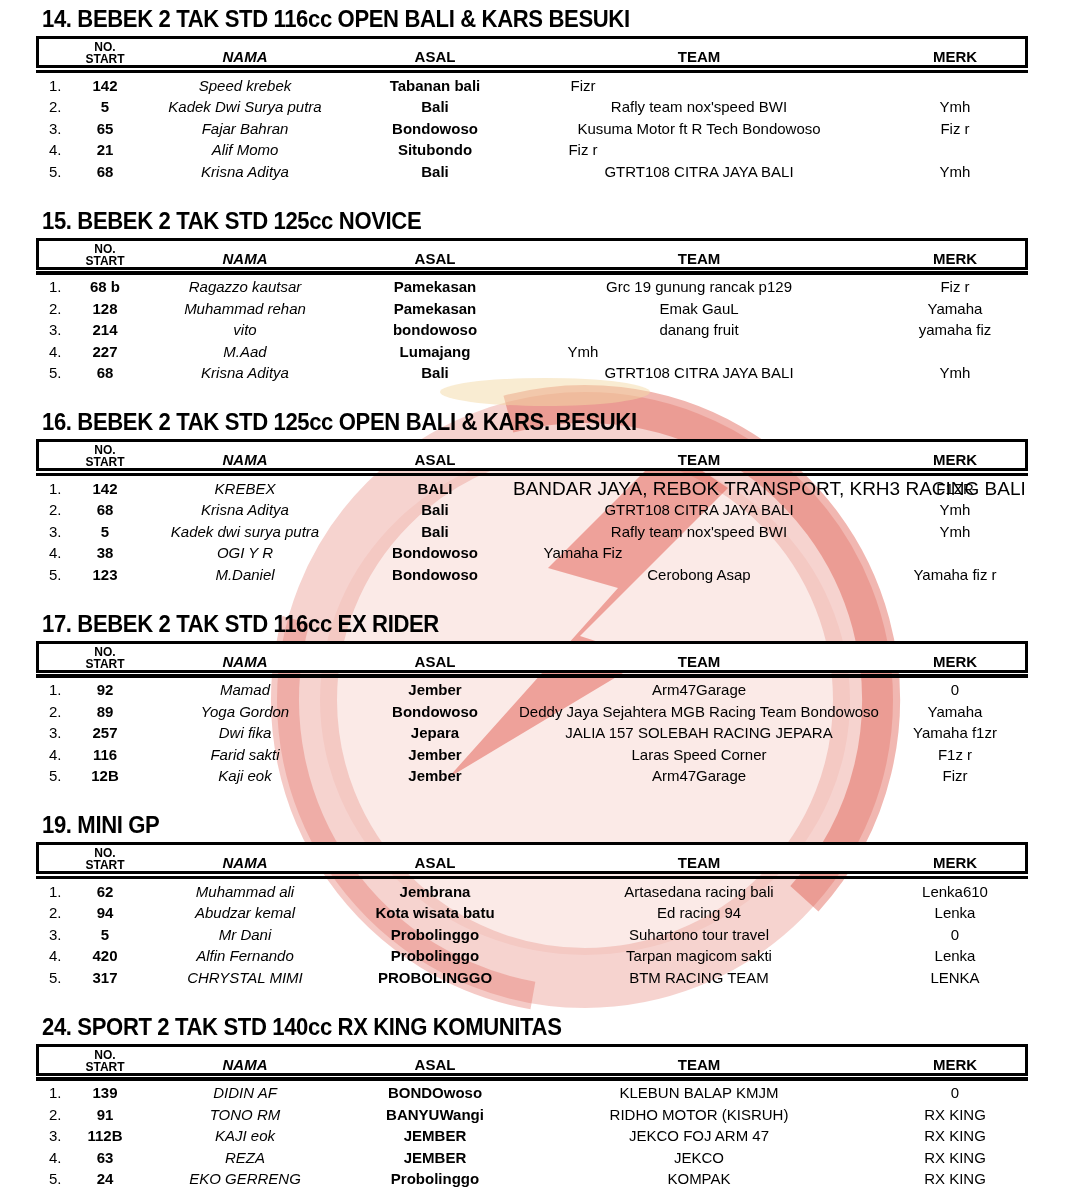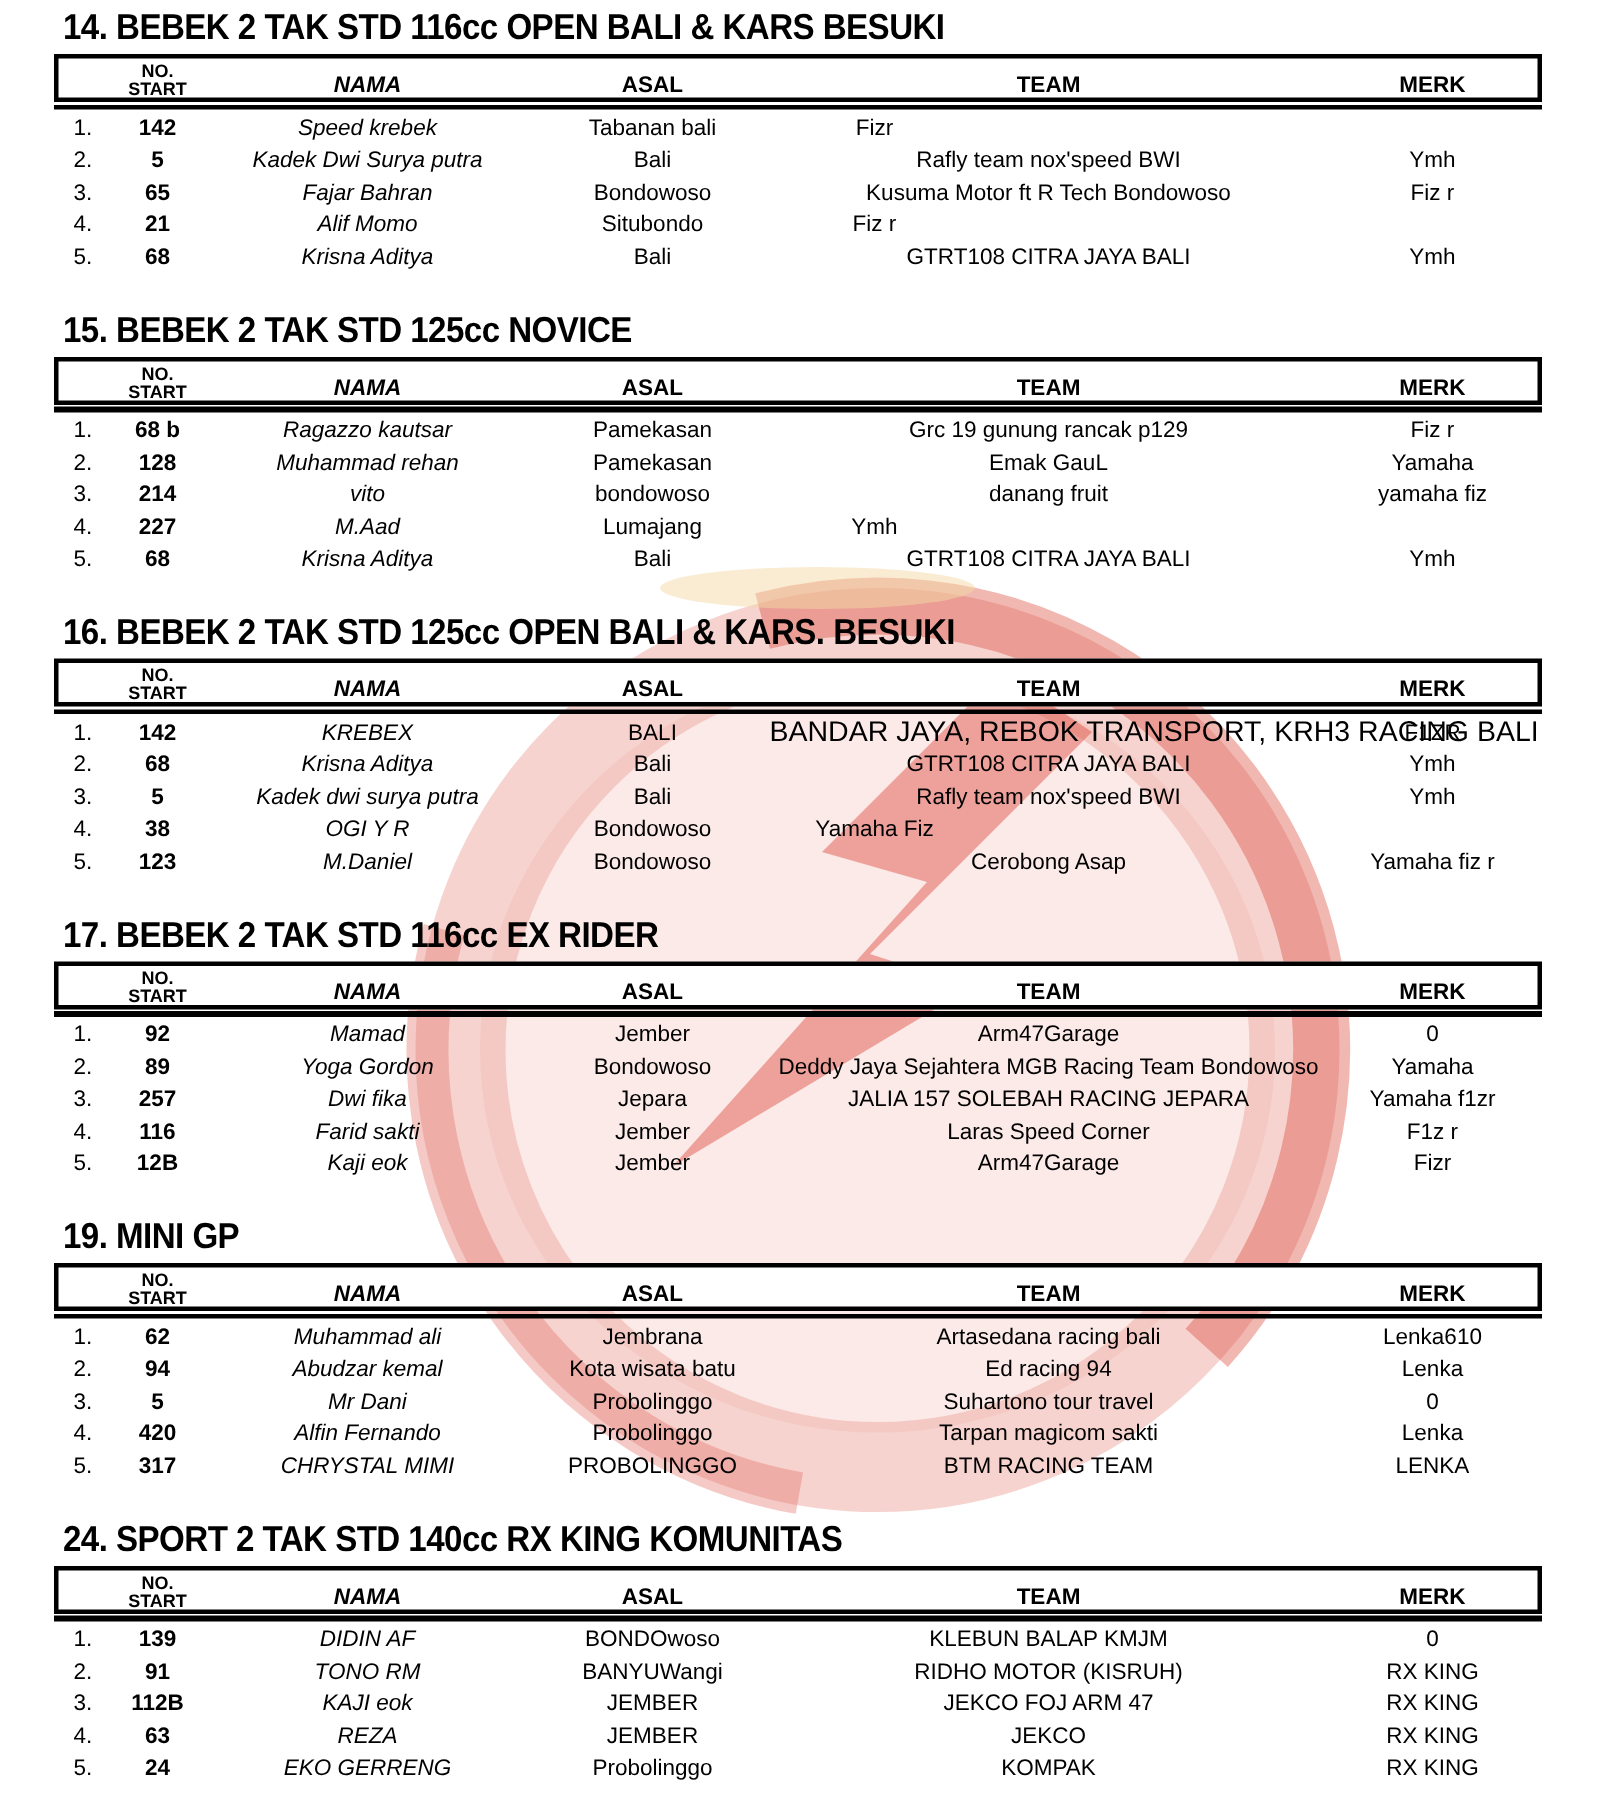--- a/index.html
+++ b/index.html
@@ -20,21 +20,21 @@
   }
   .tbl-head::after{
     content:"";position:absolute;left:-3px;right:-3px;bottom:-8px;height:3.5px;background:#000;
   }
   .tbl-body{margin-top:7px;}
   .tbl-row{display:flex;align-items:center;height:21.5px;padding:0 3px;box-sizing:border-box;}
   .c{white-space:nowrap;text-align:center;box-sizing:border-box;font-size:15px;line-height:16px;}
   .c-idx {width:38px;text-align:left;padding-left:10px;}
   .c-no  {width:56px;font-weight:bold;}
   .c-nama{width:224px;font-style:italic;}
-  .c-asal{width:156px;font-weight:normal;}
+  .c-asal{width:156px;font-weight:bold;}
   .c-team{width:372px;}
   .c-merk{width:140px;}
   .tbl-head .c{font-weight:bold;font-size:15px;}
   .tbl-head .c-no{font-size:12px;line-height:12px;white-space:pre-line;}
 </style>
 </head>
 <body>
 
 <div id="watermark">
   <svg width="1080" height="1198" viewBox="0 0 1080 1198" xmlns="http://www.w3.org/2000/svg">

